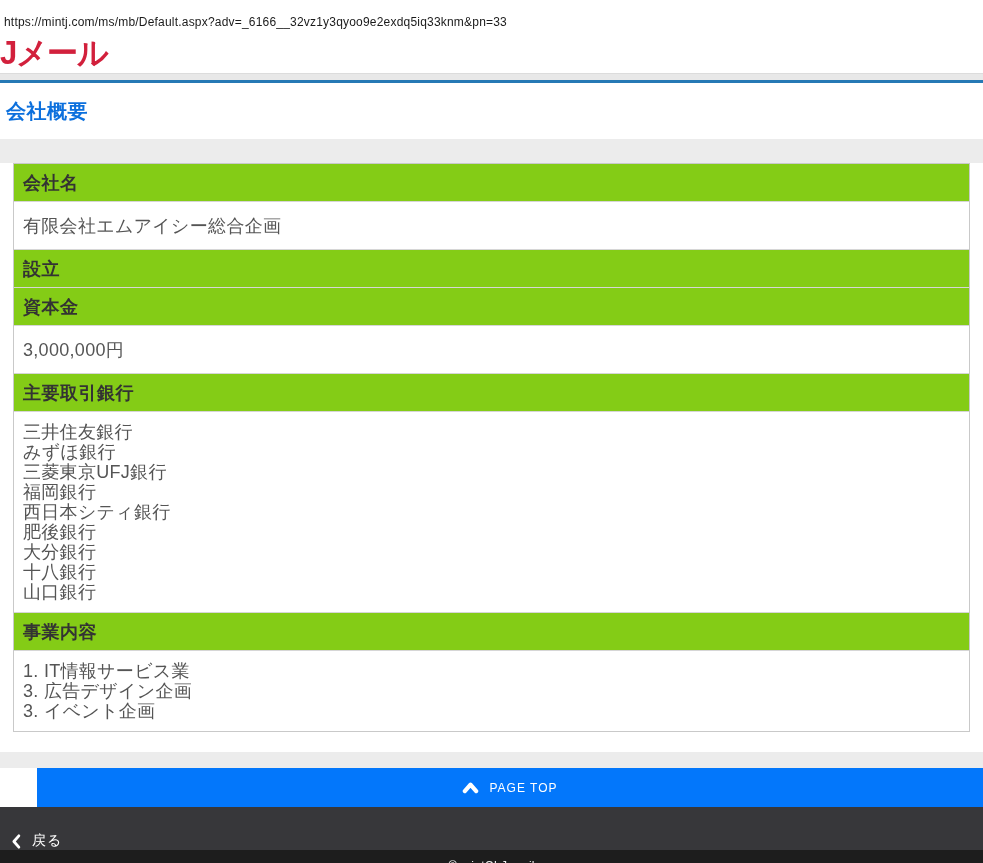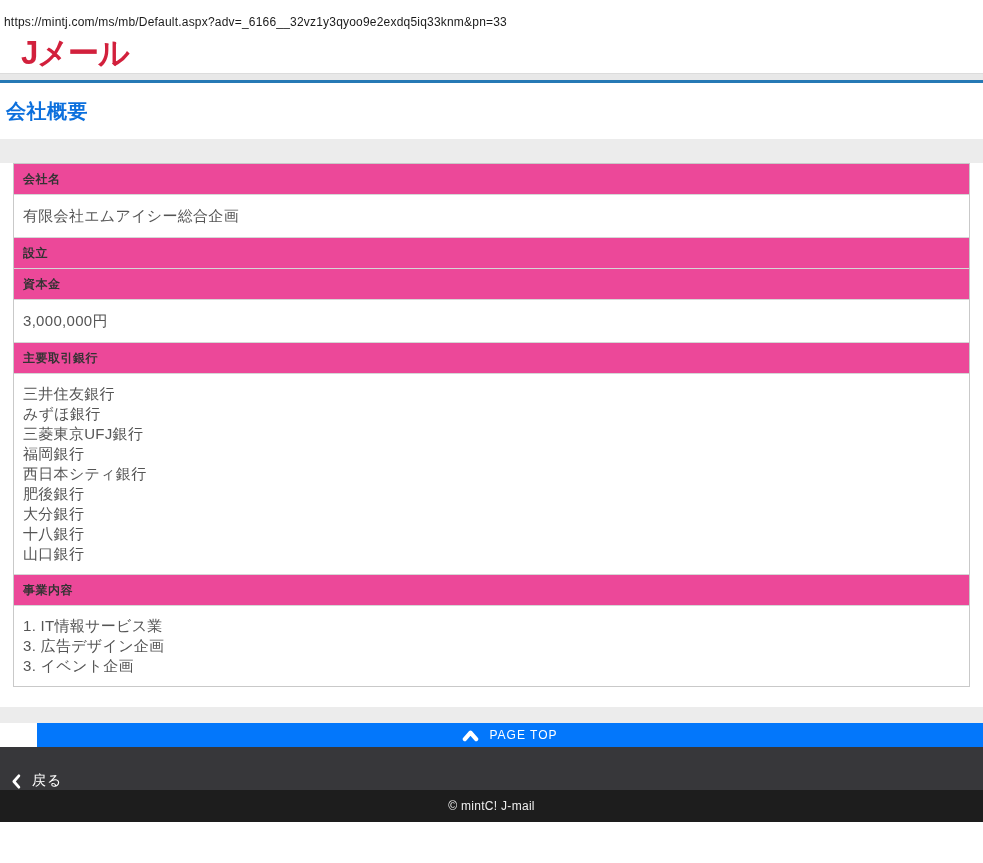--- a/index.html
+++ b/index.html
@@ -15,21 +15,21 @@
   .url-line {
     padding: 15px 4px 2px 4px;
     font-size: 12px;
     color: #1a1a1a;
     letter-spacing: 0.2px;
     white-space: nowrap;
   }
 
   
   .logo-bar {
-    padding: 2px 0 2px 21px;
+    padding: 2px 0 2px 0;
     height: 42px;
     display: flex;
     align-items: center;
   }
   .logo-text {
     font-size: 31px;
     font-weight: 900;
     color: #d2203c;
     letter-spacing: -1px;
     line-height: 1;
@@ -63,43 +63,43 @@
   .white-gap { height: 20px; background: #ffffff; }
 
   
   .company-table {
     margin: 0 13px;
     background: #ffffff;
     border: 1px solid #c9c9c9;
     border-bottom: 1px solid #c9c9c9;
   }
   .row-label {
-    background: #ec4899;
+    background: #84cc16;
     color: #333333;
     font-weight: bold;
-    font-size: 12px;
+    font-size: 18px;
     padding: 7px 9px 6px 9px;
     border-bottom: 1px solid #d6d6d6;
     letter-spacing: 0.5px;
   }
   .row-value {
     background: #ffffff;
     color: #555555;
-    font-size: 15px;
+    font-size: 18px;
     padding: 12px 9px 11px 9px;
     border-bottom: 1px solid #d6d6d6;
     letter-spacing: 0.3px;
   }
   .row-value.multiline { padding: 10px 9px; }
   .row-value.multiline div { line-height: 20px; }
   .company-table .row-value:last-child { border-bottom: none; }
 
   
   .page-top-bar {
-    height: 24px;
+    height: 39px;
     background: #0377fb;
     display: flex;
     align-items: center;
     justify-content: center;
     gap: 10px;
     cursor: pointer;
     margin-left: 37px;
   }
   .page-top-label {
     color: #ffffff;

